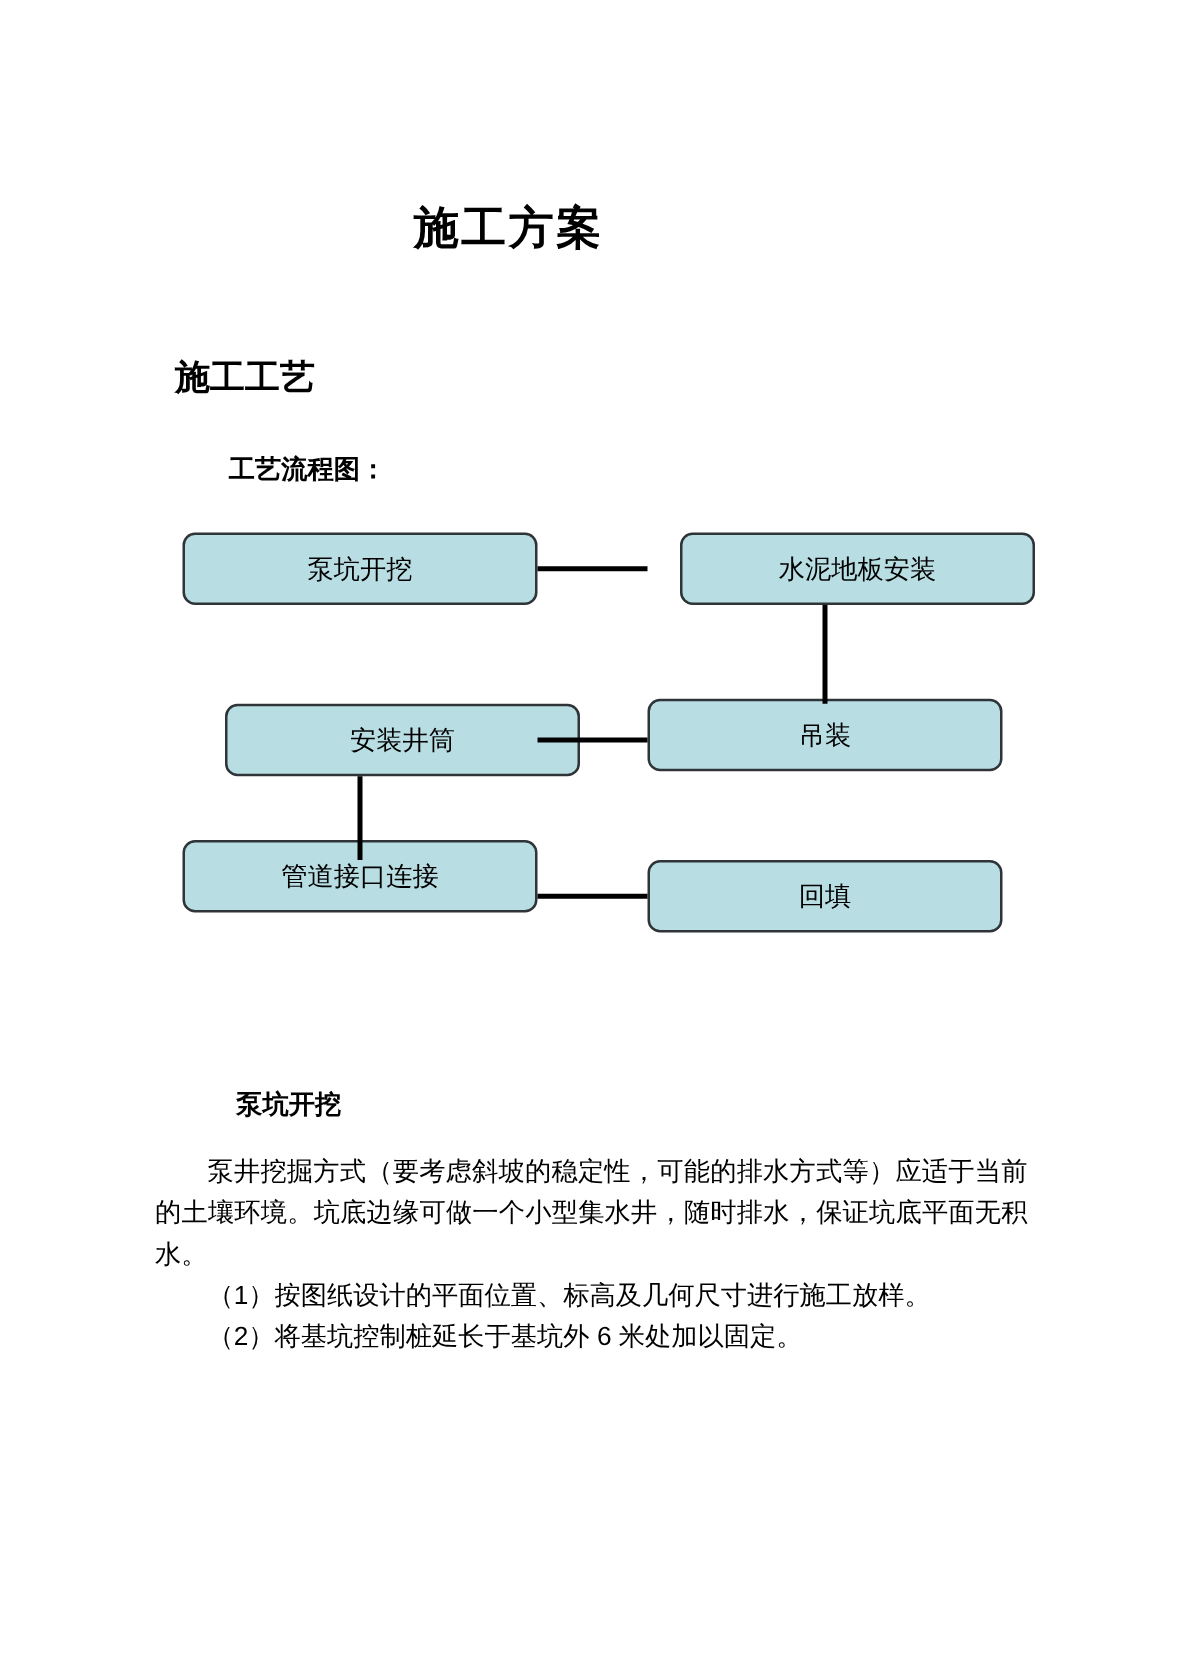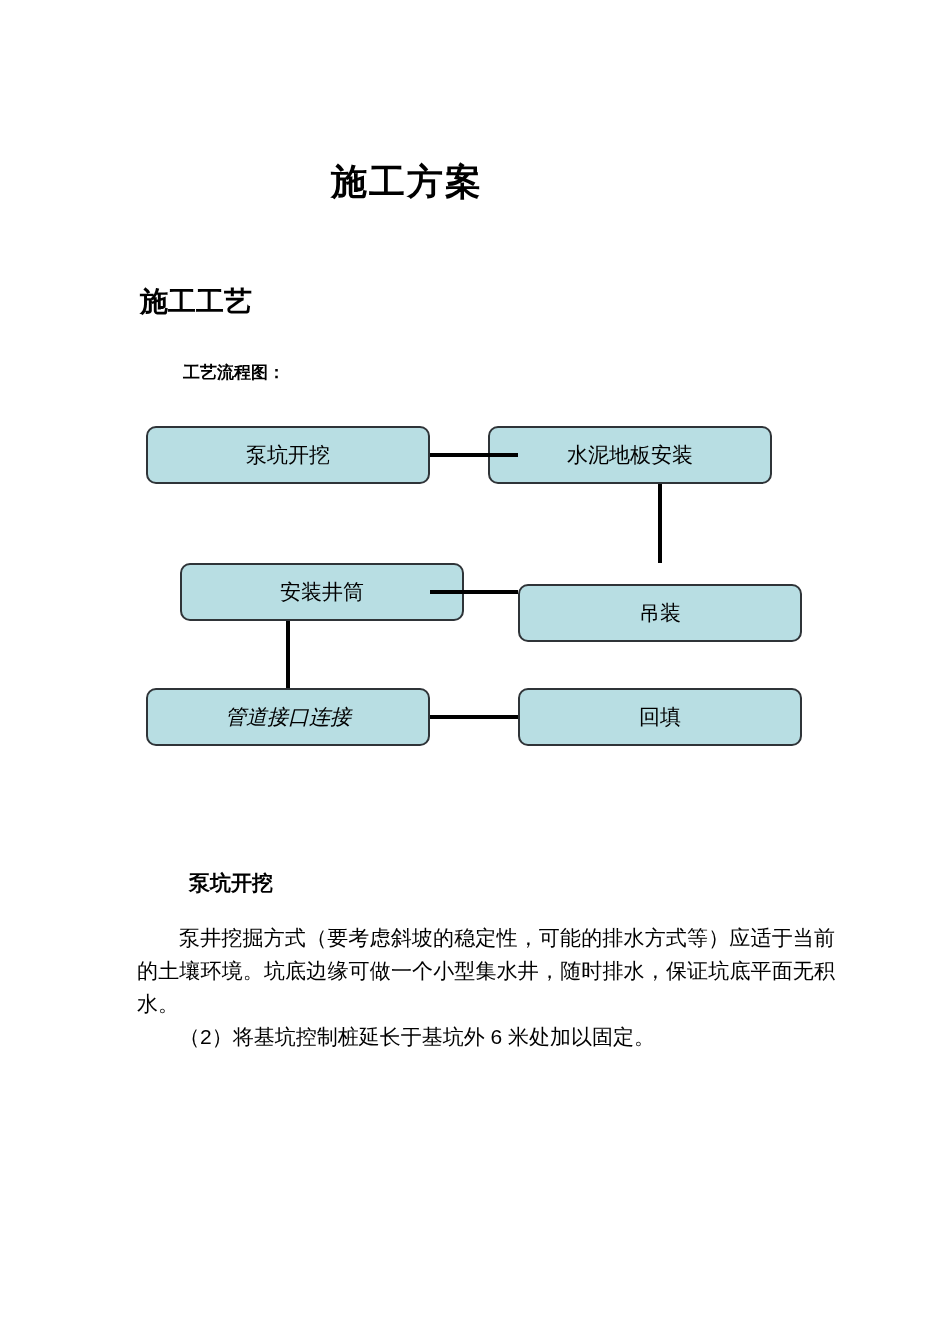--- a/index.html
+++ b/index.html
@@ -23,57 +23,57 @@
   }
   .section-heading {
     position: absolute;
     left: 140px; top: 283px;
     font-size: 28px;
     font-weight: 700;
   }
   .flow-label {
     position: absolute;
     left: 183px; top: 361px;
-    font-size: 17px;
+    font-size: 21px;
     font-weight: 700;
   }
   .flow-node {
     position: absolute;
     width: 284px;
     height: 58px;
     box-sizing: border-box;
     background: #b8dee3;
     border: 2px solid #2f3438;
     border-radius: 10px;
     display: flex;
     align-items: center;
     justify-content: center;
     font-size: 21px;
   }
   #node-1 { left: 146px; top: 426px; }
-  #node-2 { left: 488px; top: 426px; }
+  #node-2 { left: 544px; top: 426px; }
   #node-3 { left: 146px; top: 563px; margin-left: 34px; }
-  #node-4 { left: 518px; top: 584px; }
-  #node-5 { left: 146px; top: 688px; font-style: italic; }
+  #node-4 { left: 518px; top: 559px; }
+  #node-5 { left: 146px; top: 672px; }
   #node-6 { left: 518px; top: 688px; }
   .conn { position: absolute; background: #000000; }
   #conn-h1 { left: 430px; top: 453px; width: 88px; height: 4px; }
   #conn-v1 { left: 658px; top: 484px; width: 4px;  height: 79px; }
   #conn-h2 { left: 430px; top: 590px; width: 88px; height: 4px; }
   #conn-v2 { left: 286px; top: 621px; width: 4px;  height: 67px; }
   #conn-h3 { left: 430px; top: 715px; width: 88px; height: 4px; }
   .body-heading {
     position: absolute;
     left: 189px; top: 869px;
     font-size: 21px;
     font-weight: 700;
   }
   .body-text {
     position: absolute;
-    left: 137px; top: 921px;
+    left: 124px; top: 921px;
     width: 698px;
     font-size: 21px;
     line-height: 33px;
     text-align: justify;
   }
   .body-text p { margin: 0; text-indent: 2em; }
 </style>
 </head>
 <body>
 
@@ -109,16 +109,17 @@
     <div class="conn" id="conn-v1"></div>
     <div class="conn" id="conn-h2"></div>
     <div class="conn" id="conn-v2"></div>
     <div class="conn" id="conn-h3"></div>
   </div>
 
   <div class="body-heading">泵坑开挖</div>
 
   <div class="body-text">
     <p>泵井挖掘方式（要考虑斜坡的稳定性，可能的排水方式等）应适于当前的土壤环境。坑底边缘可做一个小型集水井，随时排水，保证坑底平面无积水。</p>
+    <p>（1）按图纸设计的平面位置、标高及几何尺寸进行施工放样。</p>
     <p>（2）将基坑控制桩延长于基坑外 6 米处加以固定。</p>
   </div>
 
 </div>
 
 </body></html>

